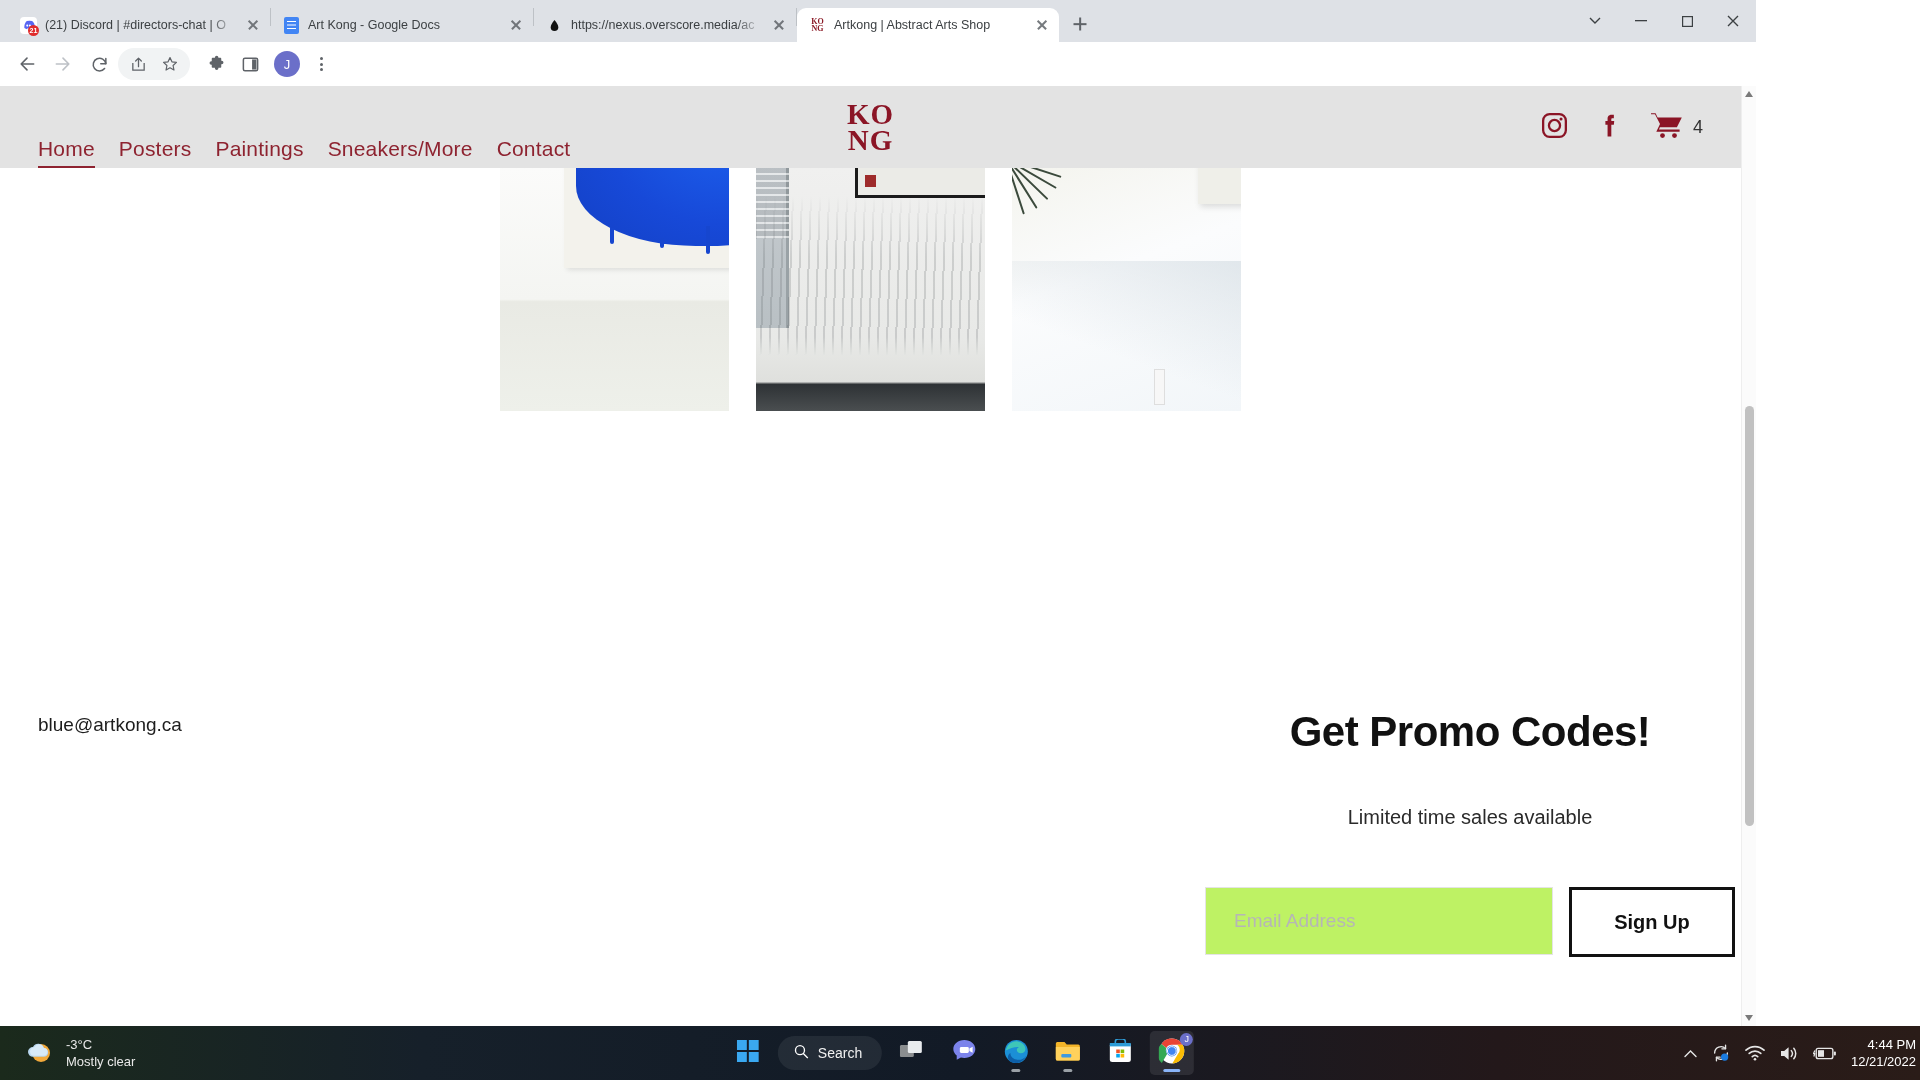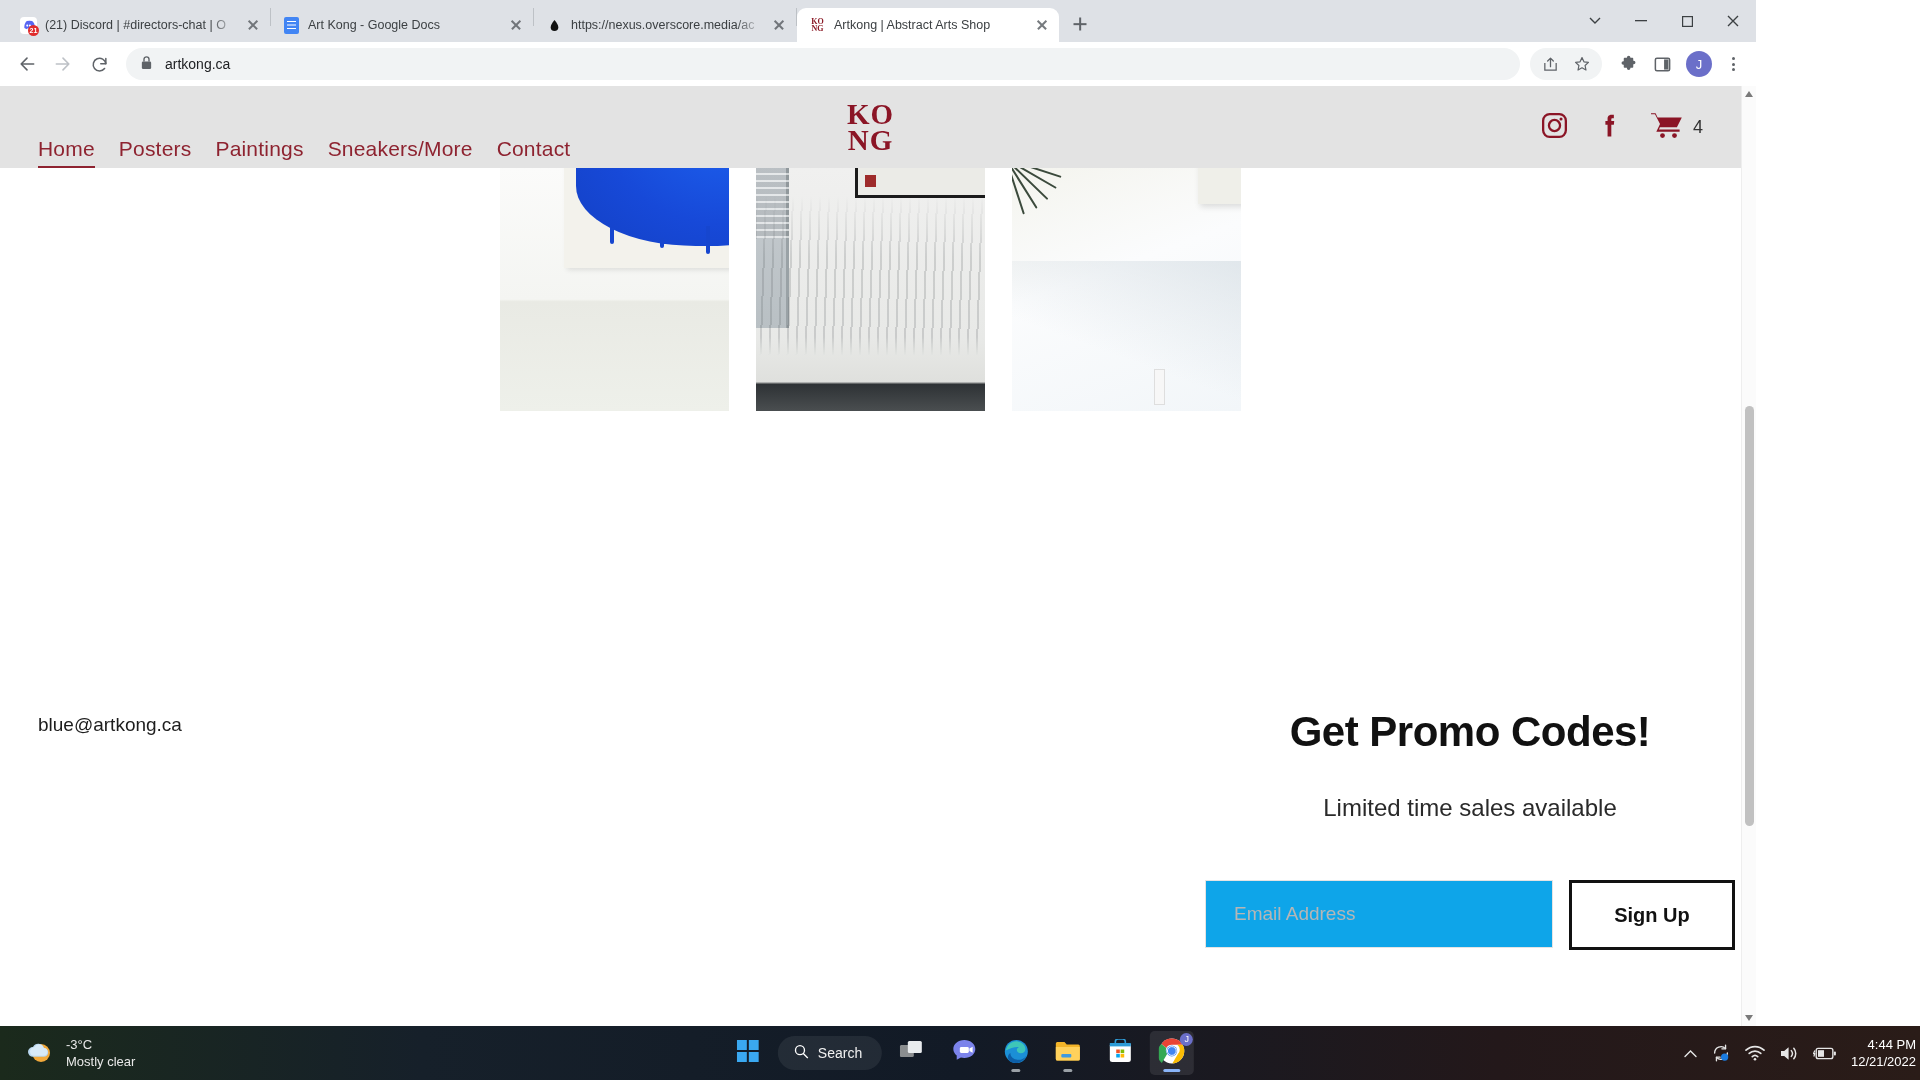--- a/index.html
+++ b/index.html
@@ -136,24 +136,24 @@
   .art3 .shadowwash { position:absolute; left:0; right:0; bottom:0; height:150px;
      background: linear-gradient(200deg, rgba(205,215,222,.55) 0%, rgba(255,255,255,0) 60%); }
   .art3 .switch { position:absolute; left:142px; bottom:6px; width:11px; height:36px; background:#f7f7f7;
      border:1px solid #dedede; }
 
   
   .promo { position: absolute; left: 0; right: 0; top: 560px; height: 400px; }
   .email-link { position: absolute; left: 38px; top: 68px; font-size: 19px; color: #1d1d1d; }
   .promo-col { position: absolute; left: 1160px; width: 620px; text-align: center; }
   .promo-title { font-size: 42px; font-weight: bold; color: #111; letter-spacing: -.5px; margin-top: 62px; }
-  .promo-sub { font-size: 24px; color: #2a2a2a; margin-top: 38px; }
+  .promo-sub { font-size: 20px; color: #2a2a2a; margin-top: 50px; }
   .signup-row { display: flex; justify-content: center; margin-top: 58px; }
   .email-input {
-    width: 348px; height: 68px; border: 1px solid #e4e4e4; background: #0ea5e9;
+    width: 348px; height: 68px; border: 1px solid #e4e4e4; background: #bef264;
     font-size: 19px; color: #333; padding: 0 28px; font-family: "Liberation Sans", sans-serif;
   }
   .email-input::placeholder { color: #b6b6b6; }
   .signup-btn {
     width: 166px; height: 70px; border: 3px solid #111; background: #fff; margin-left: 16px;
     font-size: 20px; font-weight: bold; color: #111; font-family: "Liberation Sans", sans-serif;
   }
 
   
   .scrollbar { width: 15px; background: #fbfbfb; border-left: 1px solid #eee; position: relative; }
@@ -273,29 +273,20 @@
           <path d="M4 12h15M12 5l7 7-7 7" stroke="#bdc1c6" stroke-width="1.9" fill="none" stroke-linecap="round" stroke-linejoin="round"></path>
         </svg>
     </div>
     <div class="navbtn">
       <svg width="19" height="19" viewBox="0 0 24 24">
           <path d="M20 11a8 8 0 1 0-1.6 6" stroke="#5f6368" stroke-width="1.9" fill="none" stroke-linecap="round"></path>
           <path d="M20 4.5V11h-6.4" stroke="#5f6368" stroke-width="1.9" fill="none" stroke-linecap="round" stroke-linejoin="round"></path>
         </svg>
     </div>
 
-    <div class="omnibox">
-      <span>
-        <svg width="13" height="15" viewBox="0 0 14 16">
-            <rect x="2" y="7" width="10" height="8" rx="1.4" fill="#5f6368"></rect>
-            <path d="M4.3 7V4.6a2.7 2.7 0 0 1 5.4 0V7" stroke="#5f6368" stroke-width="1.5" fill="none"></path>
-          </svg>
-      </span>
-      <span title="Search Google or type a URL">artkong.ca</span>
-    </div>
 
     <div class="omni-actions">
       <div class="ticon">
         <svg width="17" height="17" viewBox="0 0 24 24">
             <path d="M4 10v10h16V10" stroke="#5f6368" stroke-width="1.8" fill="none"></path>
             <path d="M12 15V3m0 0L8 7m4-4l4 4" stroke="#5f6368" stroke-width="1.8" fill="none" stroke-linecap="round" stroke-linejoin="round"></path>
           </svg>
       </div>
       <div class="ticon">
         <svg width="18" height="18" viewBox="0 0 24 24">

